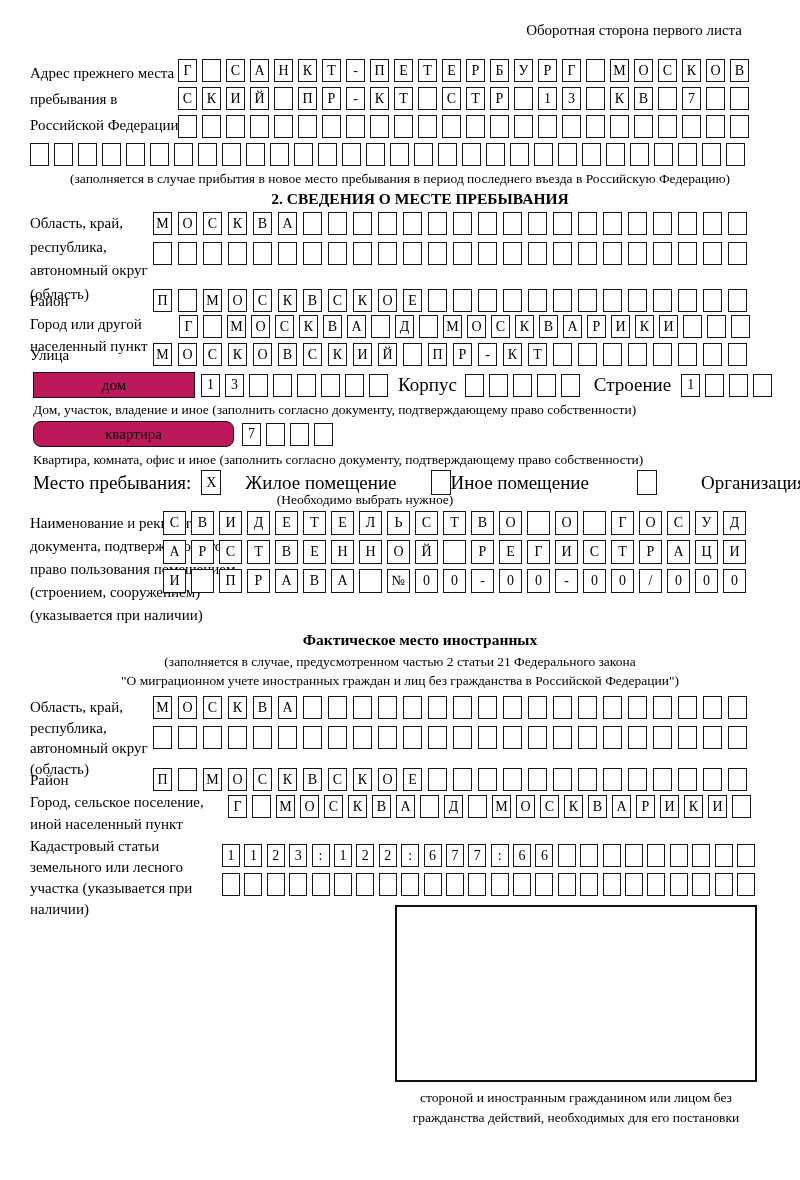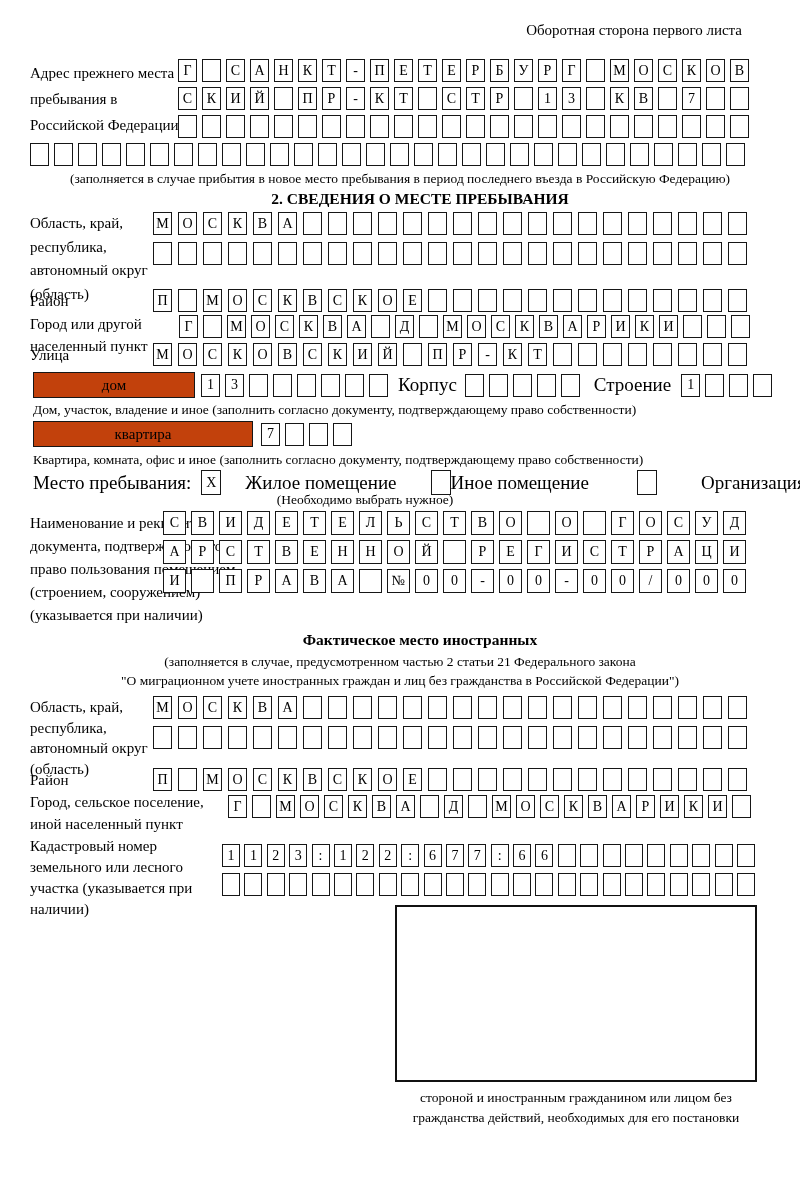--- a/index.html
+++ b/index.html
@@ -20,21 +20,21 @@
   .cbox {
     flex: 0 0 auto; width: 19px; height: 23px; border: 1.6px solid #161616;
     display: flex; align-items: center; justify-content: center;
     font-size: 14px; line-height: 1; background: #fff;
   }
   .g25 { gap: 6px; }
   .gdoc { gap: 5px; } .gdoc .cbox { width: 23px; height: 24px; }
   .gcad { gap: 4.4px; } .gcad .cbox { width: 18px; }
   .wbox {
     height: 26px; border: 1.7px solid #161616; display: flex;
-    align-items: center; justify-content: center; font-size: 15px; background: #c2410c;
+    align-items: center; justify-content: center; font-size: 15px; background: #be185d;
   }
   .hrow { position: absolute; display: flex; align-items: center; }
   .chk {
     width: 20px; height: 25px; border: 1.6px solid #161616; display: flex;
     align-items: center; justify-content: center; font-size: 14px; background: #fff;
   }
   .stamp-box { position: absolute; border: 2px solid #111; background: #fff; }
   .cap { position: absolute; }
   .cap-line { text-align: center; font-size: 13.5px; line-height: 19.5px; }
 </style>
@@ -322,21 +322,21 @@
     <span class="grid" style="margin-left:10px;">
         <span class="cbox">1</span>
         <span class="cbox"></span>
         <span class="cbox"></span>
         <span class="cbox"></span>
       </span>
   </div>
   <div class="note" style="left:33px; top:402px;">Дом, участок, владение и иное (заполнить согласно документу, подтверждающему право собственности)</div>
 
   <div class="hrow" style="left:33px; top:421px;">
-    <span class="wbox" style="width:220px;">квартира</span>
+    <span class="wbox" style="width:201px;border-radius:8px;">квартира</span>
     <span class="grid" style="margin-left:8px;">
         <span class="cbox">7</span>
         <span class="cbox"></span>
         <span class="cbox"></span>
         <span class="cbox"></span>
       </span>
   </div>
   <div class="note" style="left:33px; top:452px;">Квартира, комната, офис и иное (заполнить согласно документу, подтверждающему право собственности)</div>
 
   <div class="hrow" style="left:33px; top:470px;">
@@ -526,21 +526,21 @@
       <span class="cbox">К</span>
       <span class="cbox">В</span>
       <span class="cbox">А</span>
       <span class="cbox">Р</span>
       <span class="cbox">И</span>
       <span class="cbox">К</span>
       <span class="cbox">И</span>
       <span class="cbox"></span>
     </div>
 
-  <div class="lbl" style="left:30px; top:836px; width:185px; line-height:21px;">Кадастровый номер земельного или лесного участка (указывается при наличии)</div>
+  <div class="lbl" style="left:30px; top:836px; width:185px; line-height:21px;">Кадастровый статьи земельного или лесного участка (указывается при наличии)</div>
   <div class="grid gcad abs" style="left:222px; top:844px;">
       <span class="cbox">1</span>
       <span class="cbox">1</span>
       <span class="cbox">2</span>
       <span class="cbox">3</span>
       <span class="cbox">:</span>
       <span class="cbox">1</span>
       <span class="cbox">2</span>
       <span class="cbox">2</span>
       <span class="cbox">:</span>

